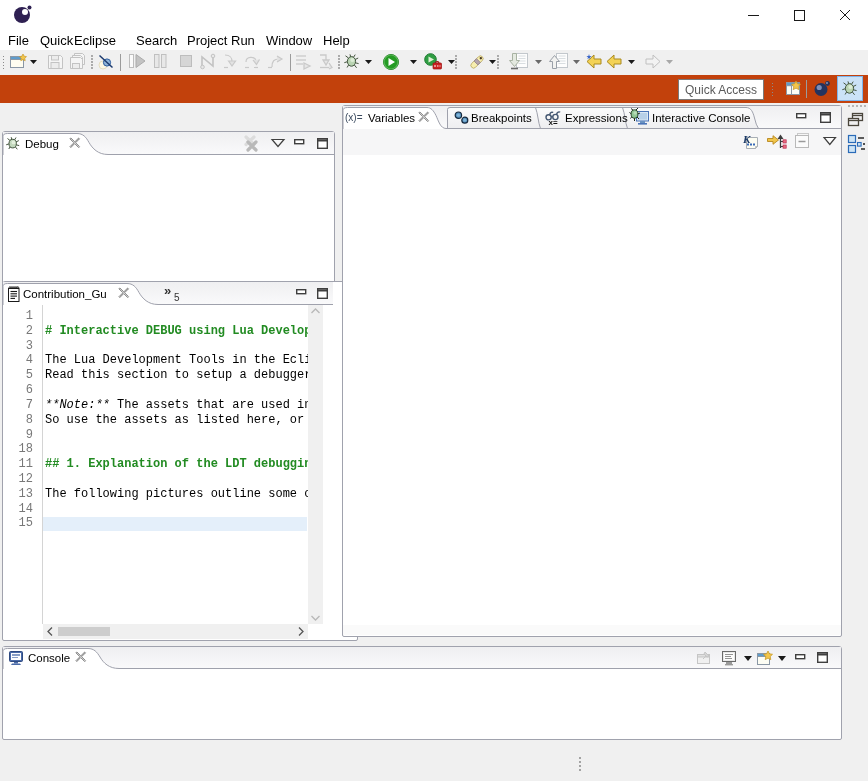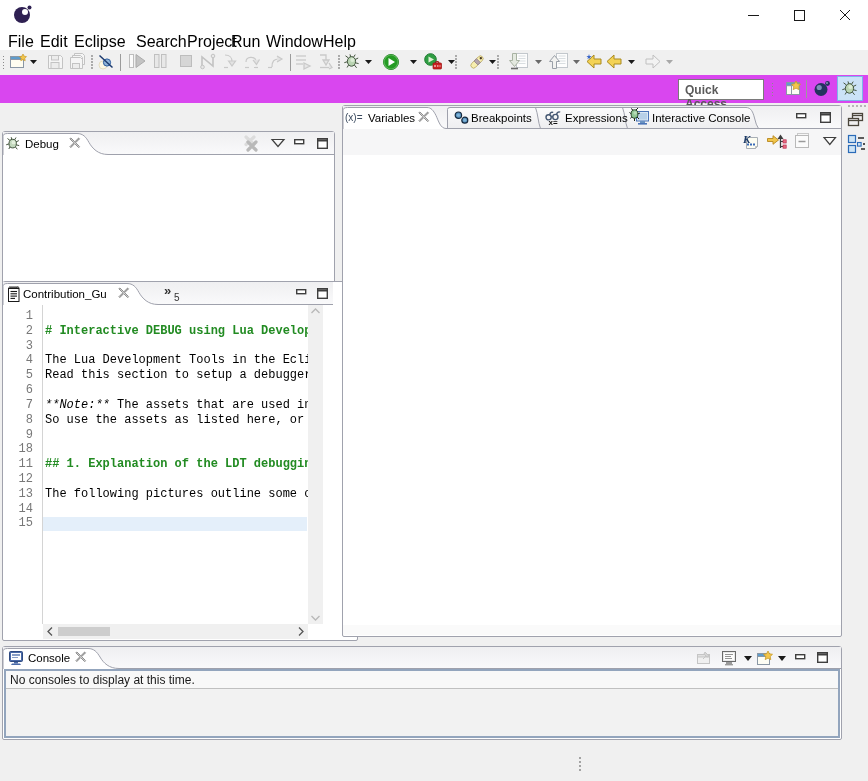--- a/index.html
+++ b/index.html
@@ -4,24 +4,24 @@
 <style>
   * { margin:0; padding:0; box-sizing:border-box; }
   html,body { width:868px; height:781px; overflow:hidden; }
   body { font-family:"Liberation Sans", sans-serif; background:#f0f0f0; position:relative; }
   .abs { position:absolute; }
   
   #titlebar { left:0; top:0; width:868px; height:30px; background:#ffffff; }
   #title-text { left:33px; top:8px; font-size:12px; color:#1b1b1b; white-space:nowrap; }
   
   #menubar { left:0; top:30px; width:868px; height:20px; background:#ffffff; }
-  #menubar span { position:absolute; top:3px; font-size:16px; color:#000; }
+  #menubar span { position:absolute; top:3px; font-size:13px; color:#000; }
   
   #toolbar1 { left:0; top:50px; width:868px; height:25px; background:#f0f0f0; }
-  #toolbar2 { left:0; top:75px; width:868px; height:28px; background:#d946ef;font-weight:bold; }
+  #toolbar2 { left:0; top:75px; width:868px; height:28px; background:#c2410c; }
   .tb-dots { position:absolute; top:5px; width:3px; height:15px;
      background-image:radial-gradient(circle, #8a8a8a 0.8px, transparent 1px);
      background-size:3px 3px; }
   
   #qa-box { left:678px; top:4px; width:86px; height:21px; background:#ffffff;
      border:1px solid #7a7a7a; }
   #qa-box span { position:absolute; left:6px; top:3px; font-size:12px; color:#5a5a5a; }
   
   .panel { position:absolute; border:1px solid #a0a2ad; border-radius:3px 3px 2px 2px;
      background:#ffffff; }
@@ -60,21 +60,21 @@
       <line x1="6" y1="15.5" x2="17" y2="15.5"></line>
       <rect x="52.5" y="10.5" width="10" height="10"></rect>
       <line x1="98" y1="10" x2="108" y2="20"></line>
       <line x1="108" y1="10" x2="98" y2="20"></line>
     </g>
   </svg>
 </div>
 
 <div id="menubar" class="abs">
   <span style="left:8px">File</span>
-  <span style="left:40px">Edit</span>
+  <span style="left:40px">Quick</span>
   <span style="left:74px">Eclipse</span>
   <span style="left:136px">Search</span>
   <span style="left:187px">Project</span>
   <span style="left:231px">Run</span>
   <span style="left:266px">Window</span>
   <span style="left:323px">Help</span>
 </div>
 
 <div id="toolbar1" class="abs">
   <div class="tb-dots" style="left:2px"></div>
@@ -609,23 +609,20 @@
     </g>
     <path d="M775,9 l8,0 -4,5 z" fill="#1a1a1a"></path>
     <g transform="translate(792,7)">
         <rect x="0.7" y="0.7" width="9" height="4" fill="#fff" stroke="#3f3f3f" stroke-width="1.4"></rect>
       </g>
     <g transform="translate(814,5)">
         <rect x="0.7" y="0.7" width="9.6" height="9.6" fill="#fff" stroke="#3f3f3f" stroke-width="1.4"></rect>
         <line x1="0.7" y1="2.4" x2="10.3" y2="2.4" stroke="#3f3f3f" stroke-width="2.2"></line>
       </g>
   </svg>
-  <div id="console-inner">
-    <div id="console-label">No consoles to display at this time.</div>
-  </div>
 </div>
 
 <div id="rightstrip" class="abs" style="left:845px;top:103px;width:23px;height:548px;">
   <svg class="abs" style="left:0;top:0" width="23" height="60" viewBox="0 0 23 60">
     <g fill="#9a9a9a">
       <circle cx="4" cy="3" r="0.9"></circle>
         <circle cx="8" cy="3" r="0.9"></circle>
         <circle cx="12" cy="3" r="0.9"></circle>
         <circle cx="16" cy="3" r="0.9"></circle>
         <circle cx="20" cy="3" r="0.9"></circle>

